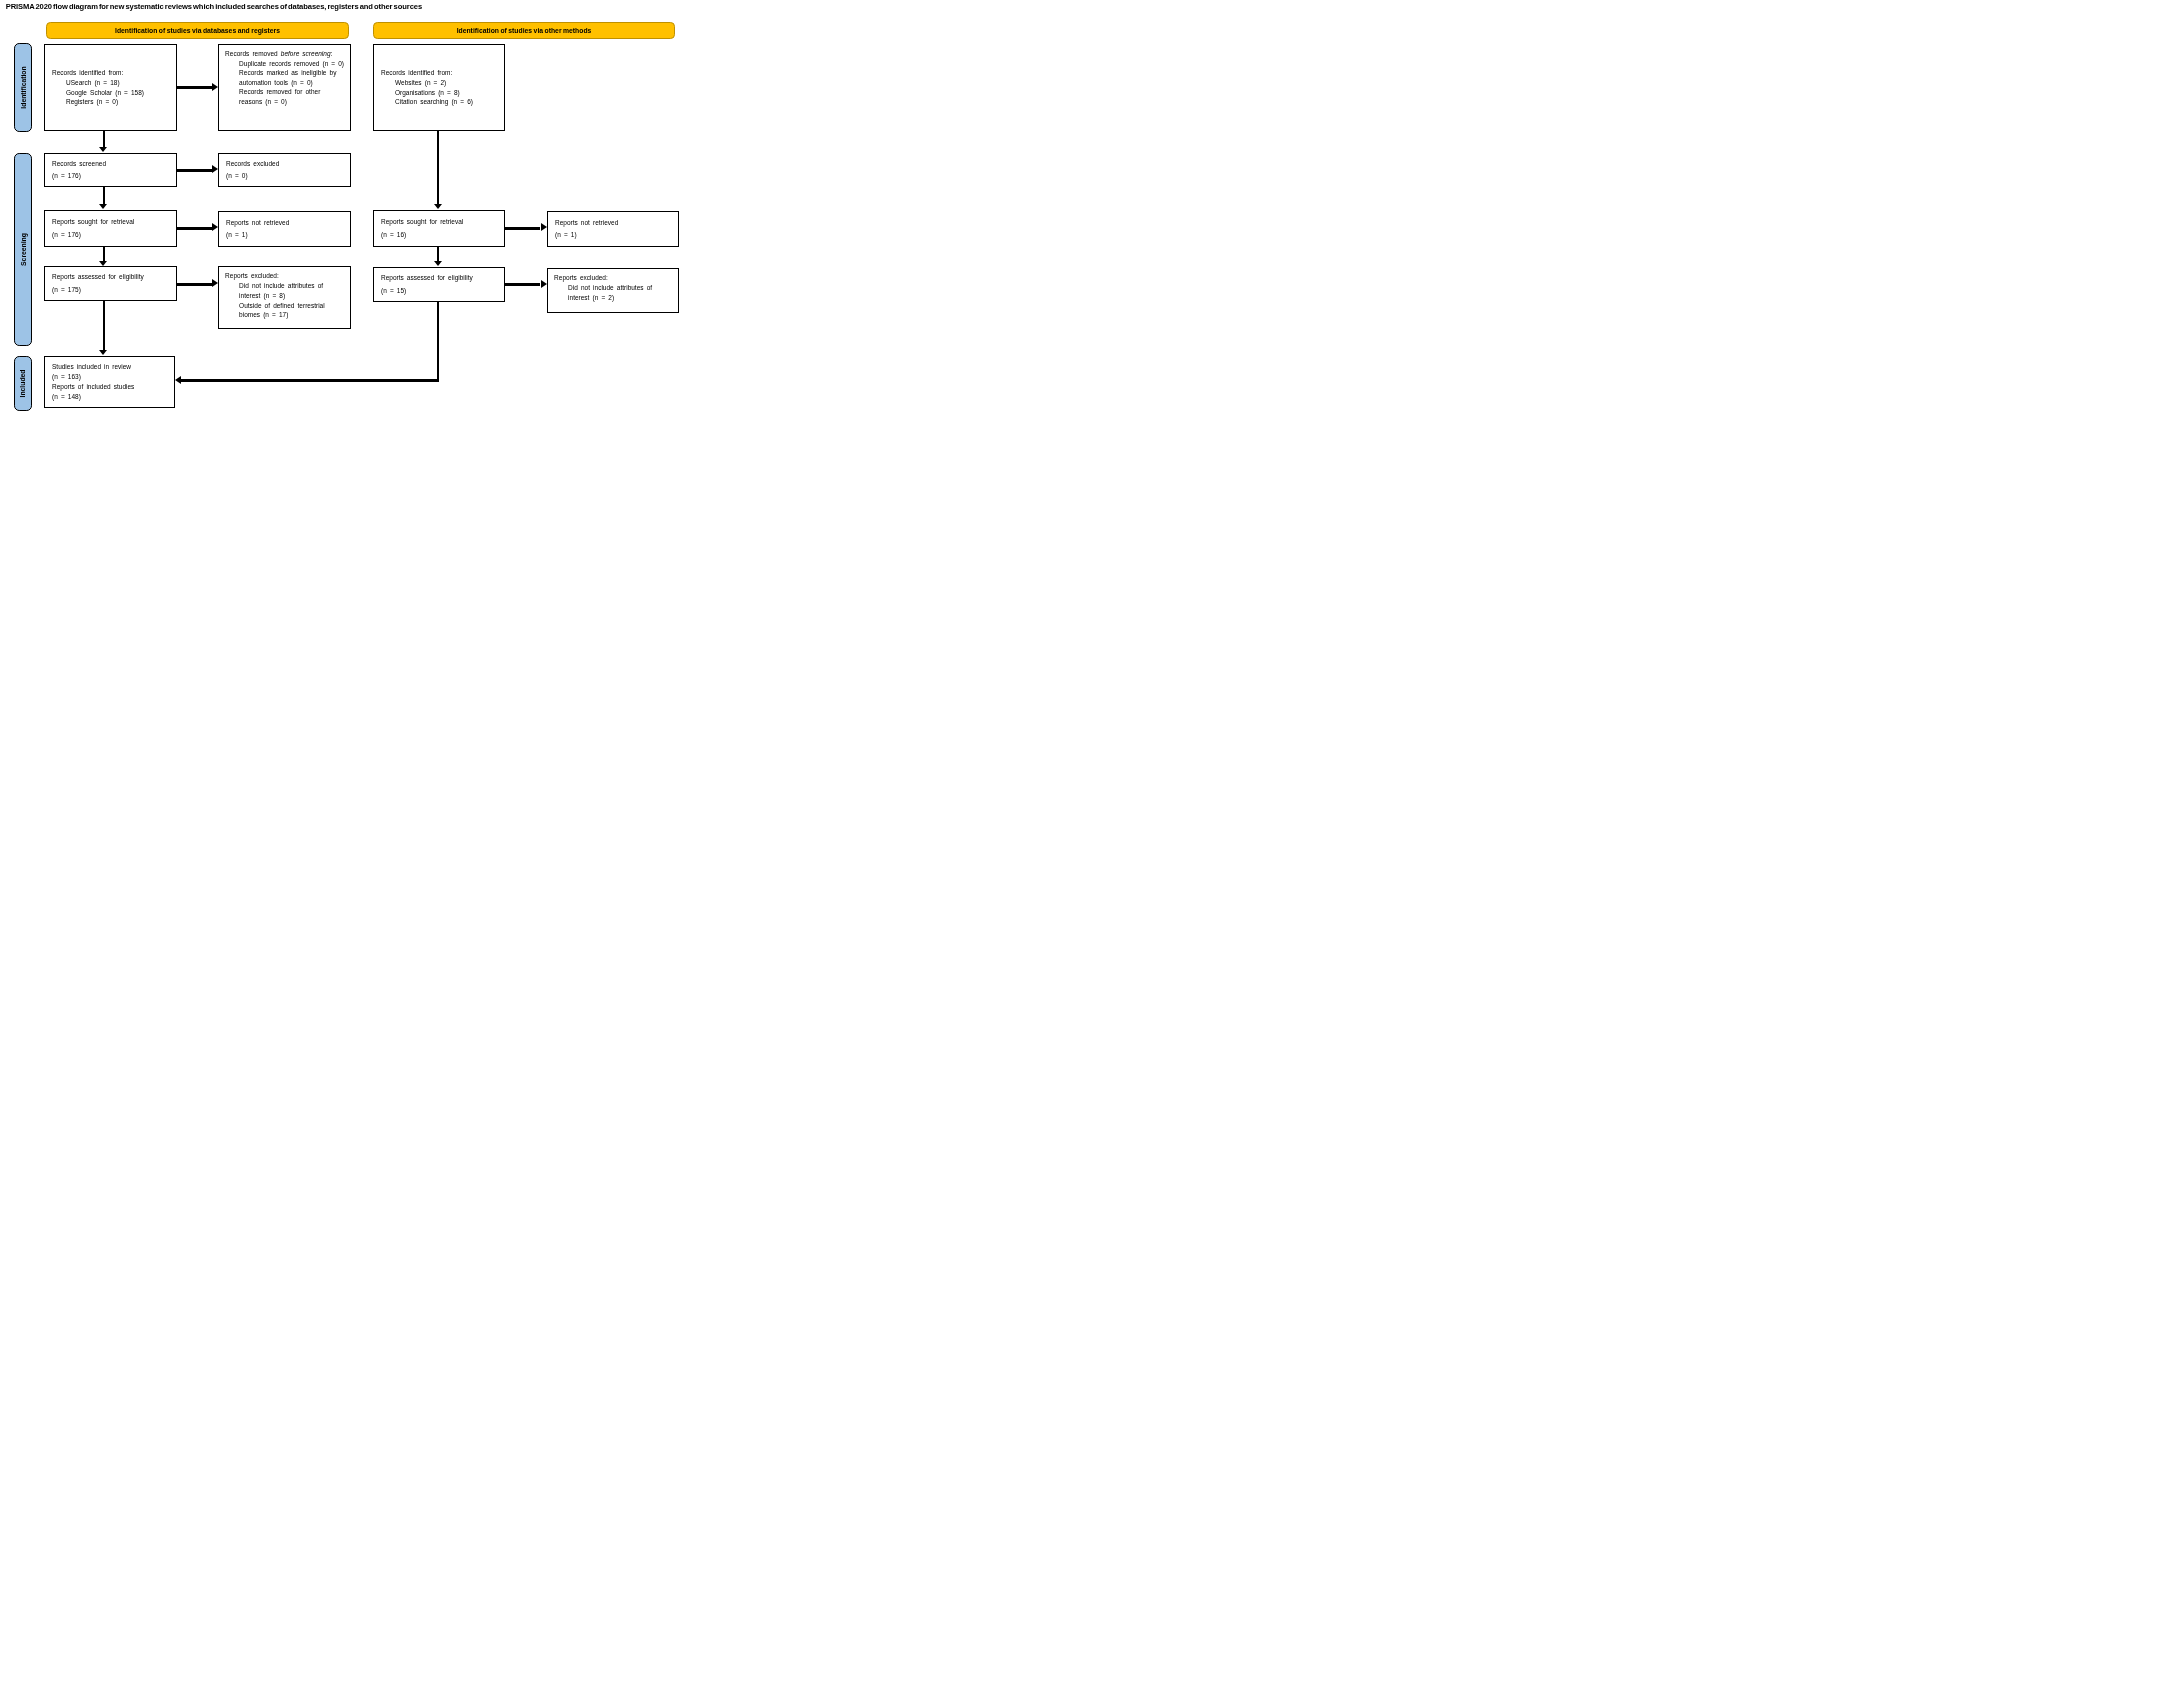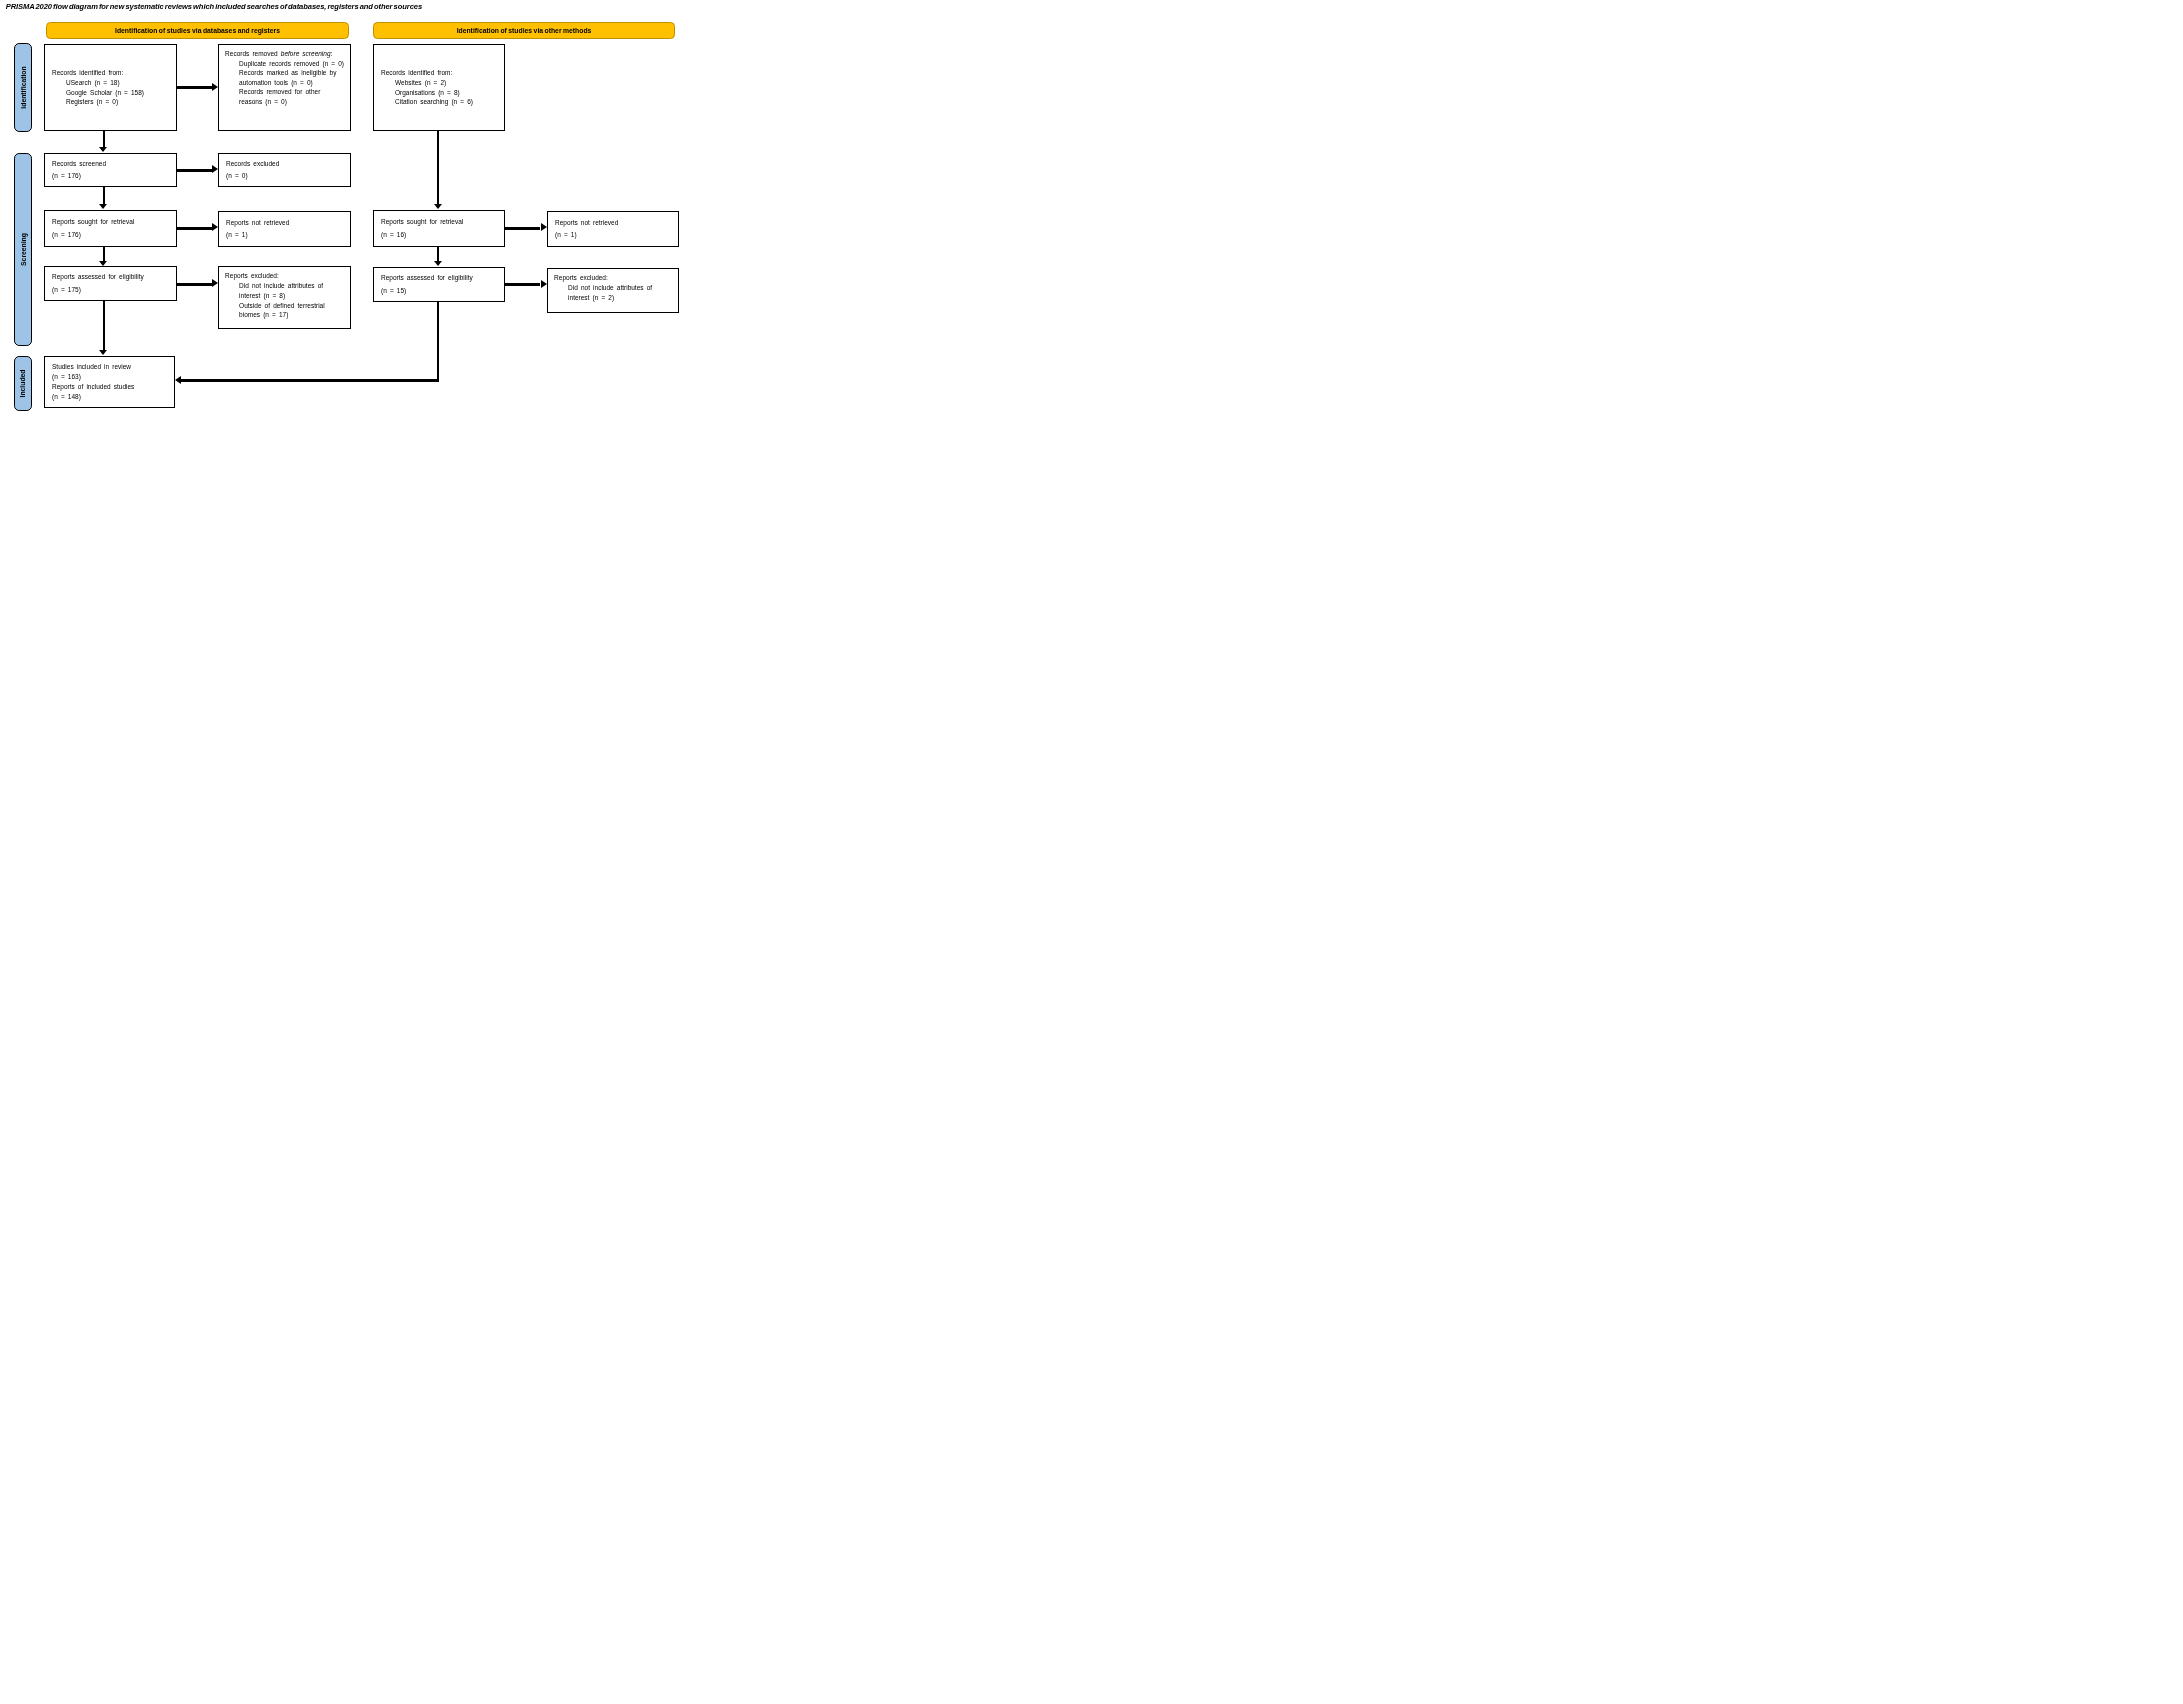--- a/index.html
+++ b/index.html
@@ -12,21 +12,20 @@
   *{box-sizing:border-box;}
   html,body{margin:0;padding:0;}
   body{
     width:685px;height:415px;position:relative;background:var(--bg);
     font-family:"Liberation Sans", sans-serif;color:#000;
   }
   .title{
     position:absolute;left:5.7px;top:2.2px;
     font-size:7.6px;font-weight:bold;letter-spacing:-0.1px;word-spacing:-0.9px;
     white-space:nowrap;
-    font-style:italic;
   }
   .banner{
     position:absolute;top:22px;height:16.6px;
     background:var(--banner-fill);border:1.7px solid var(--banner-border);border-radius:4.4px;
     display:flex;align-items:center;justify-content:center;
     font-size:6.8px;font-weight:bold;word-spacing:-0.4px;
   }
   .banner-db{left:46px;width:303px;}
   .banner-other{left:373px;width:302px;}
   .stage{

